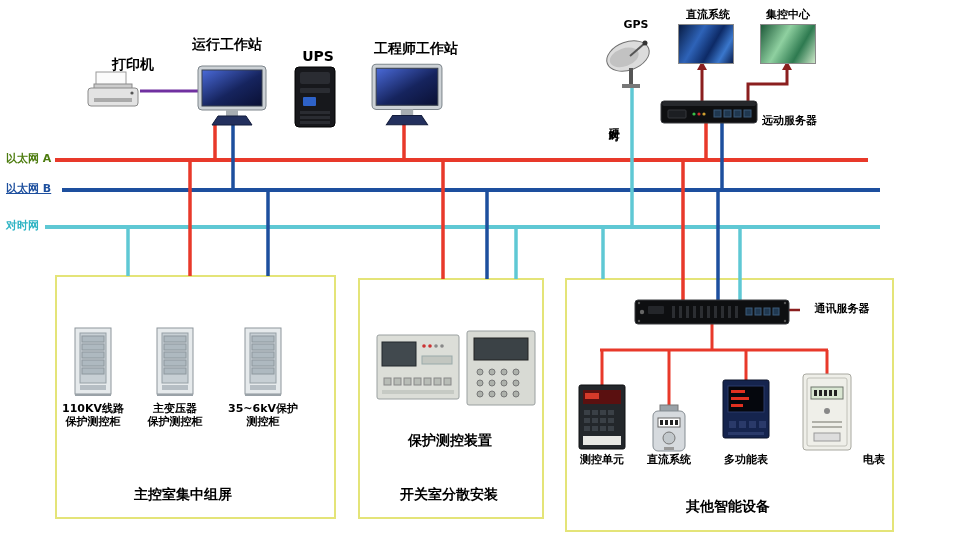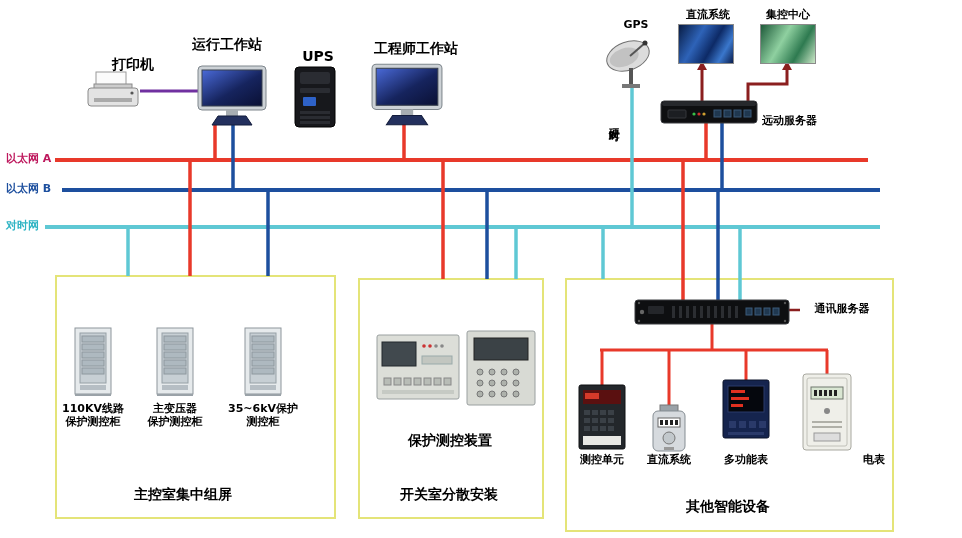--- a/index.html
+++ b/index.html
@@ -5,21 +5,21 @@
   html,body{margin:0;padding:0;background:#fff;}
   #canvas{position:relative;width:962px;height:538px;background:#fff;
           font-family:"DejaVu Sans","Liberation Sans",sans-serif;overflow:hidden;}
   svg.layer{position:absolute;left:0;top:0;z-index:1;}
   .group-box{position:absolute;z-index:0;border:2px solid #e4e478;background:#fff;}
   .device{position:absolute;z-index:2;}
   .photo{position:absolute;z-index:2;border:1px solid #8a8a8a;}
   .lbl{position:absolute;z-index:3;font-weight:bold;color:#000;text-align:center;
        font-size:14px;line-height:1.2;white-space:nowrap;}
   .s13{font-size:11px;} .s12{font-size:11px;} .s11{font-size:11px;}
-  .bus-a{color:#be185d;} .bus-b{color:#1d4f9e;} .bus-t{color:#2fb4c4;}
+  .bus-a{color:#4d7c0f;} .bus-b{color:#1d4f9e;} .bus-t{color:#2fb4c4;}
   .vtext{writing-mode:vertical-rl;text-orientation:upright;letter-spacing:1px;font-size:11px;}
   .two-line span{display:block;}
 </style>
 </head>
 <body>
 
 <div id="canvas">
 
   <div class="group-box" style="left:55px;top:275px;width:277px;height:240px;"></div>
   <div class="group-box" style="left:358px;top:278px;width:182px;height:237px;"></div>
@@ -163,21 +163,21 @@
         <rect x="54" y="16" width="7" height="7"></rect>
           <rect x="64" y="16" width="7" height="7"></rect>
         <rect x="74" y="16" width="7" height="7"></rect>
           <rect x="84" y="16" width="7" height="7"></rect>
       </g>
     </svg>
   </div>
   <div class="lbl s13" style="left:762px;top:114px;width:96px;text-align:left;">远动服务器</div>
 
   <div class="lbl s13 bus-a" style="left:6px;top:152px;width:64px;text-align:left;">以太网 A</div>
-  <div class="lbl s13 bus-b" style="left:6px;top:182px;width:64px;text-align:left;">以太网 B</div>
+  <div class="lbl s13 bus-b" style="left:6px;top:182px;width:64px;text-align:left;text-decoration:underline;">以太网 B</div>
   <div class="lbl s13 bus-t" style="left:6px;top:219px;width:64px;text-align:left;">对时网</div>
 
   <div class="device" style="left:73px;top:326px;">
     <svg width="40" height="72" viewBox="0 0 40 72">
       <rect x="2" y="2" width="36" height="66" fill="#e6eaec" stroke="#8e969c"></rect>
       <rect x="7" y="7" width="26" height="50" fill="#c7cfd4" stroke="#96a0a6"></rect>
       <g fill="#aeb9c0" stroke="#8e989e">
         <rect x="9" y="10" width="22" height="6"></rect>
           <rect x="9" y="18" width="22" height="6"></rect>
         <rect x="9" y="26" width="22" height="6"></rect>

